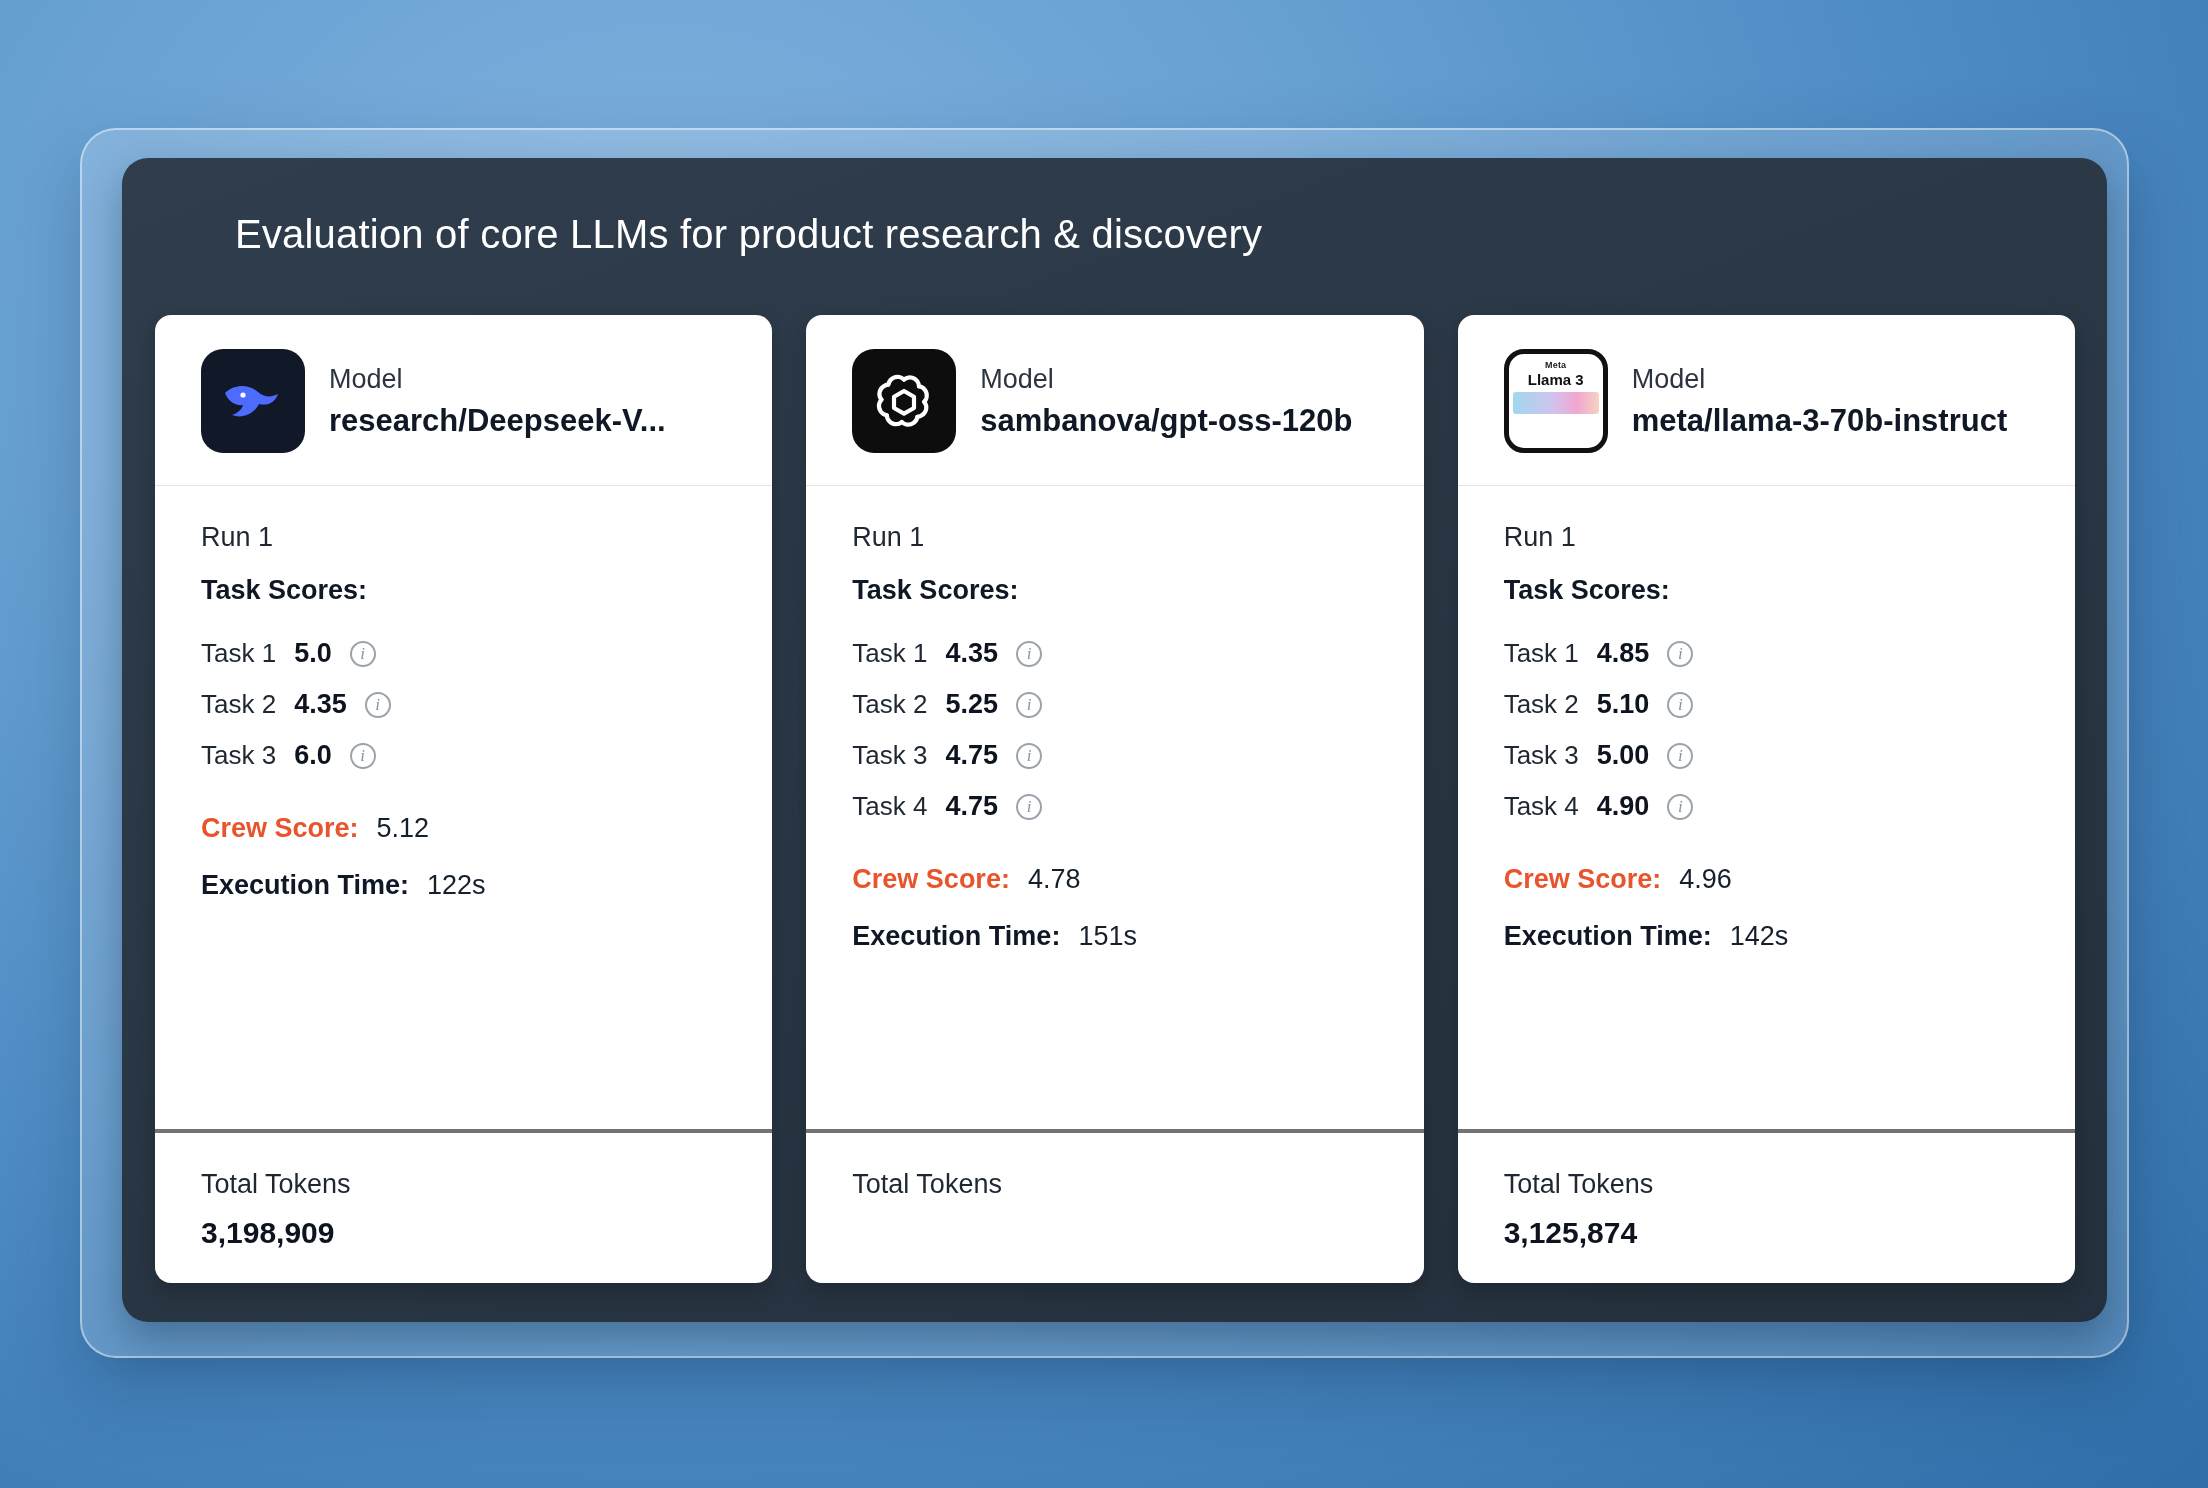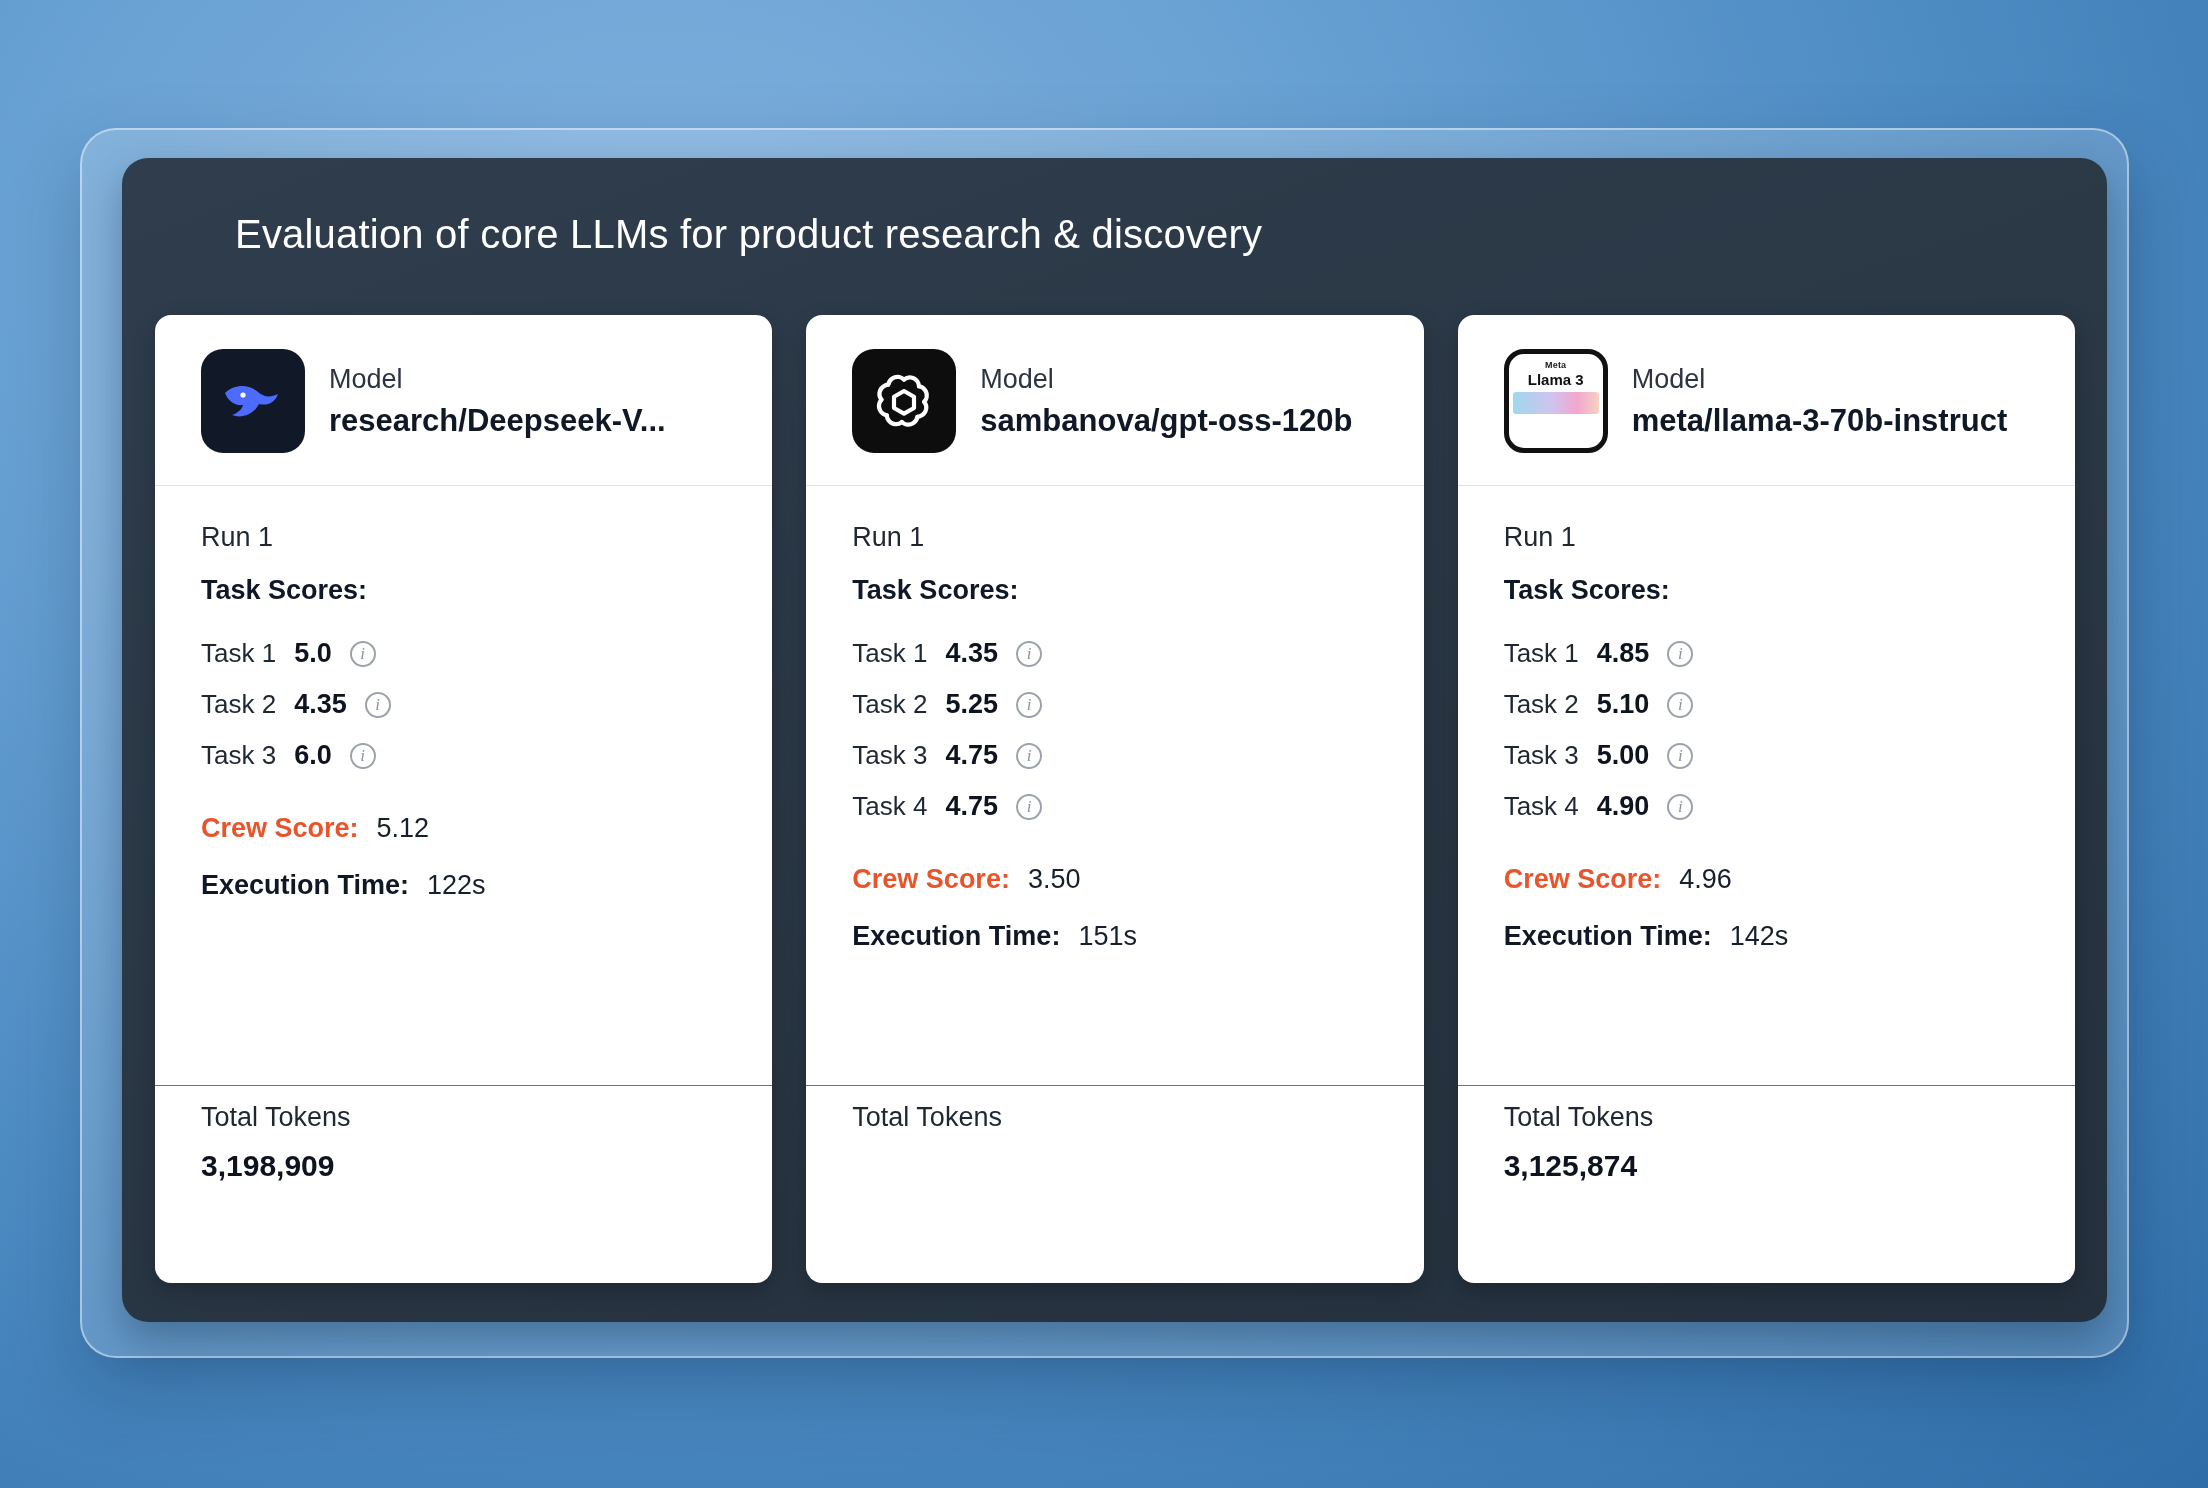--- a/index.html
+++ b/index.html
@@ -155,23 +155,23 @@
   }
 
   .summary { margin-top: 42px; }
   .summary-row { display: flex; align-items: baseline; gap: 18px; margin-bottom: 26px; }
   .crew-label { font-size: 27px; font-weight: 700; color: #e8542b; }
   .crew-value { font-size: 27px; color: #16202c; }
   .exec-label { font-size: 27px; font-weight: 700; color: #101826; }
   .exec-value { font-size: 27px; color: #16202c; }
 
   .card-footer {
-    border-top: 1px solid #737373;
-    padding: 16px 46px 0 46px;
-    height: 198px;
+    border-top: 4px solid #737373;
+    padding: 36px 46px 0 46px;
+    height: 154px;
   }
   .tokens-label { font-size: 27px; color: #1e2732; margin-bottom: 16px; }
   .tokens-value { font-size: 30px; font-weight: 700; color: #0d141f; }
 
   
   .llama-top {
     font-size: 9px;
     color: #1b1b1b;
     font-weight: 700;
     letter-spacing: 0.2px;
@@ -300,21 +300,21 @@
         </div>
         <div class="task-row">
           <span class="task-name">Task 4</span>
           <span class="task-value">4.75</span>
           <span class="info-icon">i</span>
         </div>
 
         <div class="summary">
           <div class="summary-row">
             <span class="crew-label">Crew Score:</span>
-            <span class="crew-value">3.50</span>
+            <span class="crew-value">4.78</span>
           </div>
           <div class="summary-row">
             <span class="exec-label">Execution Time:</span>
             <span class="exec-value">151s</span>
           </div>
         </div>
       </div>
 
       <div class="card-footer">
         <div class="tokens-label">Total Tokens</div>

